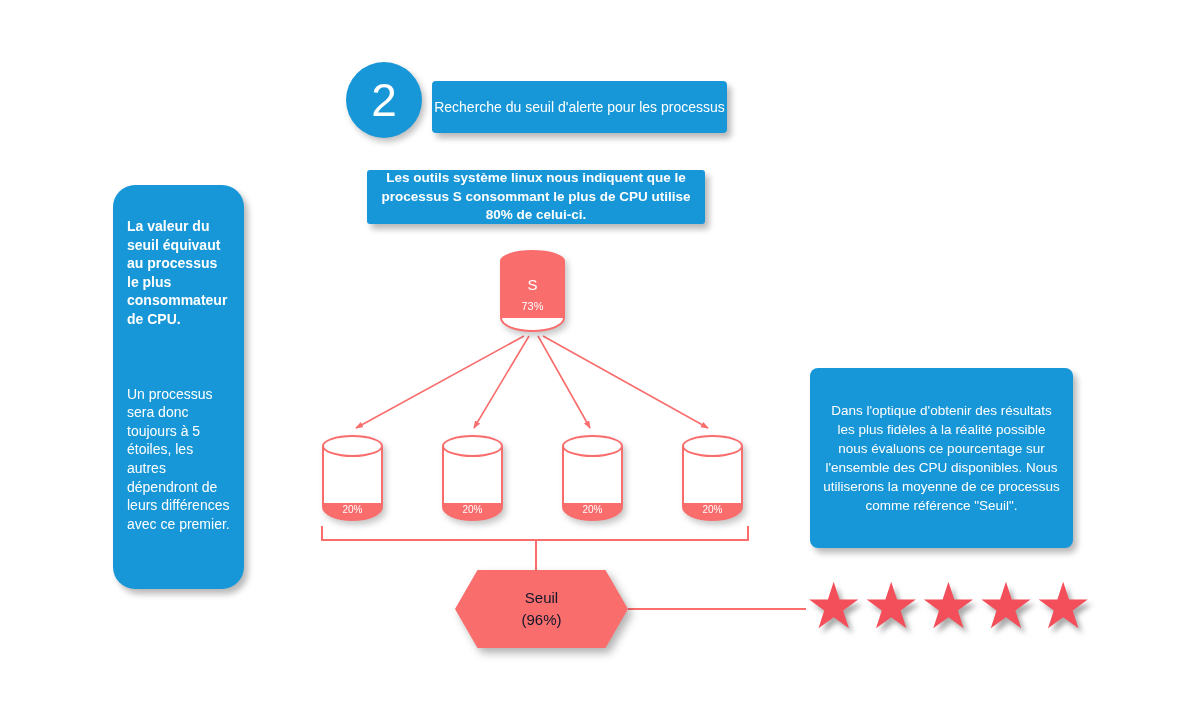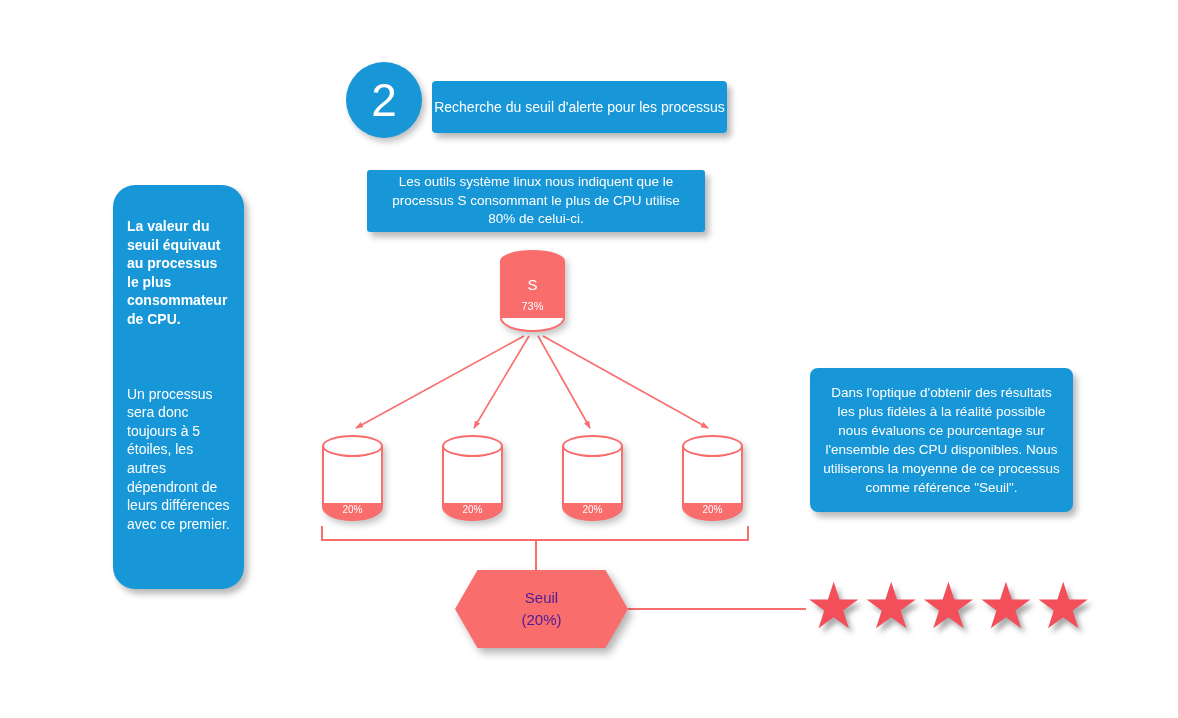--- a/index.html
+++ b/index.html
@@ -57,48 +57,49 @@
     display:flex;align-items:center;justify-content:center;
     text-align:center;
     font-size:14px;
     line-height:1.35;
     padding:4px 0;
     box-shadow:4px 5px 6px rgba(0,0,0,0.28);
   }
   .intro-box{
     position:absolute;
     left:367px;top:170px;
-    width:338px;height:62px;
+    width:338px;height:54px;
     background:var(--blue);
     color:#fff;
     border-radius:3px;
     display:flex;align-items:center;justify-content:center;
     text-align:center;
     font-size:13.5px;
     line-height:1.4;
     padding:10px 12px;
     box-shadow:4px 5px 6px rgba(0,0,0,0.28);
+    font-weight:bold;
   }
   .left-note{
     position:absolute;
     left:113px;top:185px;
     width:131px;height:404px;
     background:var(--blue);
     color:#fff;
     border-radius:22px;
     padding:32px 14px;
     font-size:14px;
     line-height:1.33;
     box-shadow:4px 5px 6px rgba(0,0,0,0.28);
   }
   .left-note p.bold{font-weight:bold;margin-bottom:56px;}
   .right-note{
     position:absolute;
     left:810px;top:368px;
-    width:263px;height:144px;
+    width:263px;height:180px;
     background:var(--blue);
     color:#fff;
     border-radius:8px;
     display:flex;align-items:center;justify-content:center;
     text-align:center;
     font-size:13.5px;
     line-height:1.42;
     padding:8px 12px;
     box-shadow:4px 5px 6px rgba(0,0,0,0.28);
   }
@@ -149,21 +150,21 @@
     left:455px;top:570px;
     width:173px;height:78px;
     filter:drop-shadow(4px 5px 4px rgba(0,0,0,0.3));
     z-index:3;
   }
   .hex-shape{
     width:100%;height:100%;
     background:var(--salmon);
     clip-path:polygon(13% 0%, 87% 0%, 100% 50%, 87% 100%, 13% 100%, 0% 50%);
     display:flex;flex-direction:column;align-items:center;justify-content:center;
-    color:#4c1d95;font-size:15px;line-height:1.5;
+    color:#0f172a;font-size:15px;line-height:1.5;
   }
 
   
   .star-rating{
     position:absolute;
     left:805px;top:566px;
     width:260px;height:80px;
     display:flex;
     align-items:center;
     justify-content:space-between;
@@ -240,21 +241,21 @@
   </div>
   <div class="cylinder cpu-cyl" style="left:682px;top:435px;width:61px;height:86px;">
     <div class="cyl-top"></div>
     <div class="cyl-body"></div>
     <span class="cpu-value">20%</span>
   </div>
 
   <div class="hexagon">
     <div class="hex-shape">
       <span>Seuil</span>
-      <span>(20%)</span>
+      <span>(96%)</span>
     </div>
   </div>
 
   <div class="star-rating">
       <span class="star">★</span>
       <span class="star">★</span>
       <span class="star">★</span>
       <span class="star">★</span>
       <span class="star">★</span>
     </div>

